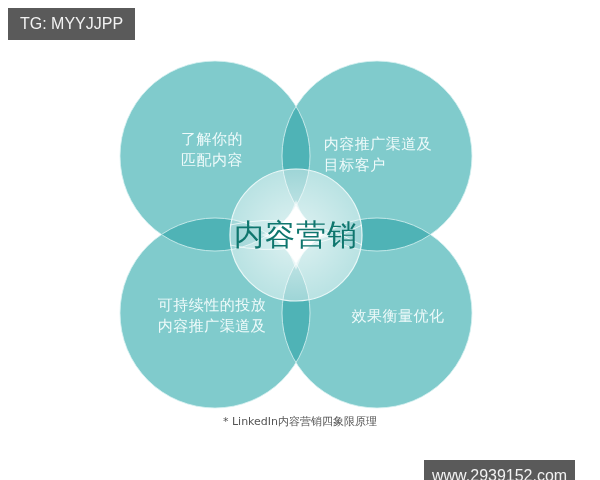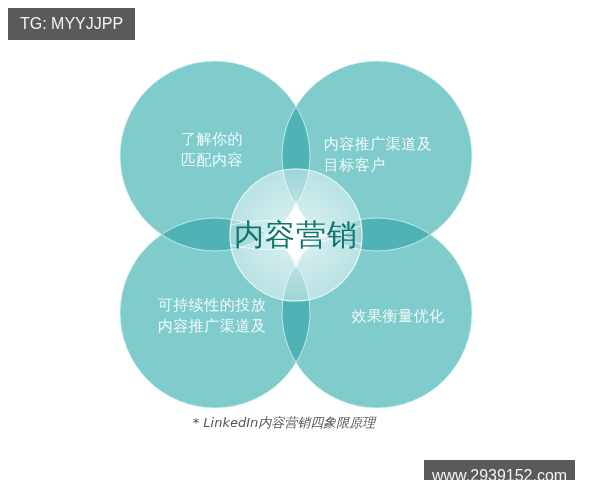--- a/index.html
+++ b/index.html
@@ -17,22 +17,22 @@
   svg.diagram { position:absolute; left:0; top:0; }
   .label {
     position:absolute; color:#eefafa; text-align:left; font-size:15px; line-height:21px;
     transform:translate(-50%,-50%); white-space:nowrap; letter-spacing:0.5px;
   }
   .center-label {
     position:absolute; color:#0f766e; text-align:center; font-size:30px; line-height:31px;
     transform:translate(-50%,-50%); white-space:nowrap; letter-spacing:1px;
   }
   .footnote {
-    position:absolute; left:284px; top:414px; transform:translateX(-50%);
-    font-size:13px; font-style:italic; color:#555; white-space:nowrap;
+    position:absolute; left:300px; top:414px; transform:translateX(-50%);
+    font-size:11px; color:#555; white-space:nowrap;
   }
 </style>
 </head>
 <body>
 
 <div class="wm wm-top">TG: MYYJJPP</div>
 
 <svg class="diagram" width="600" height="480" viewBox="0 0 600 480">
   <defs>
     <clipPath id="cTL">

